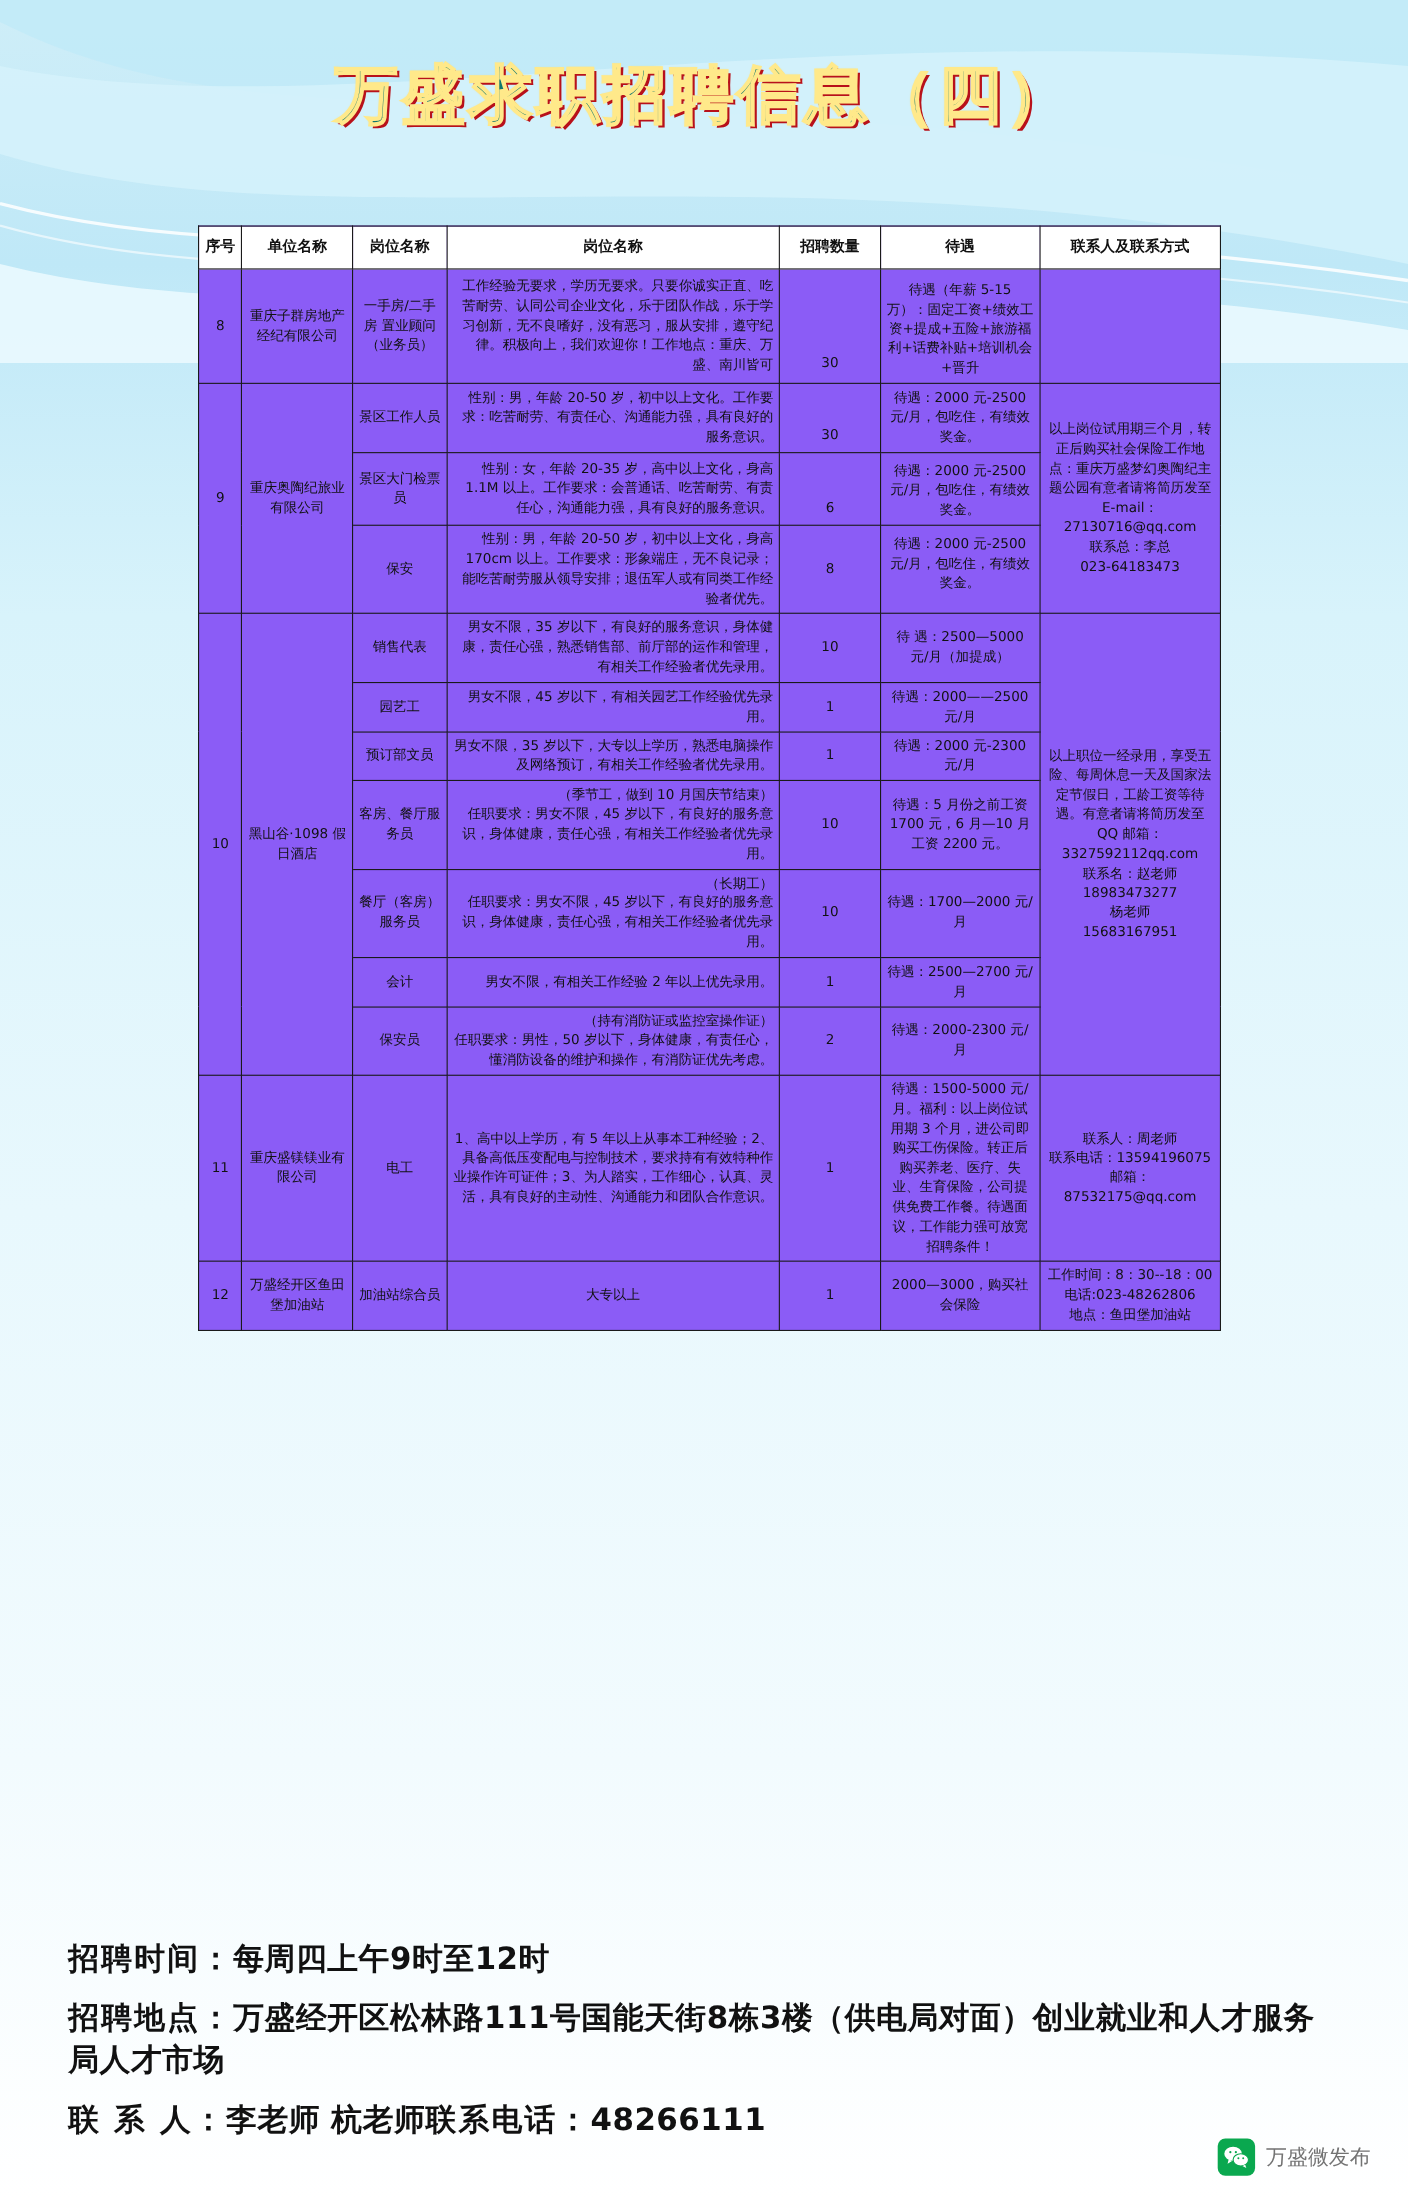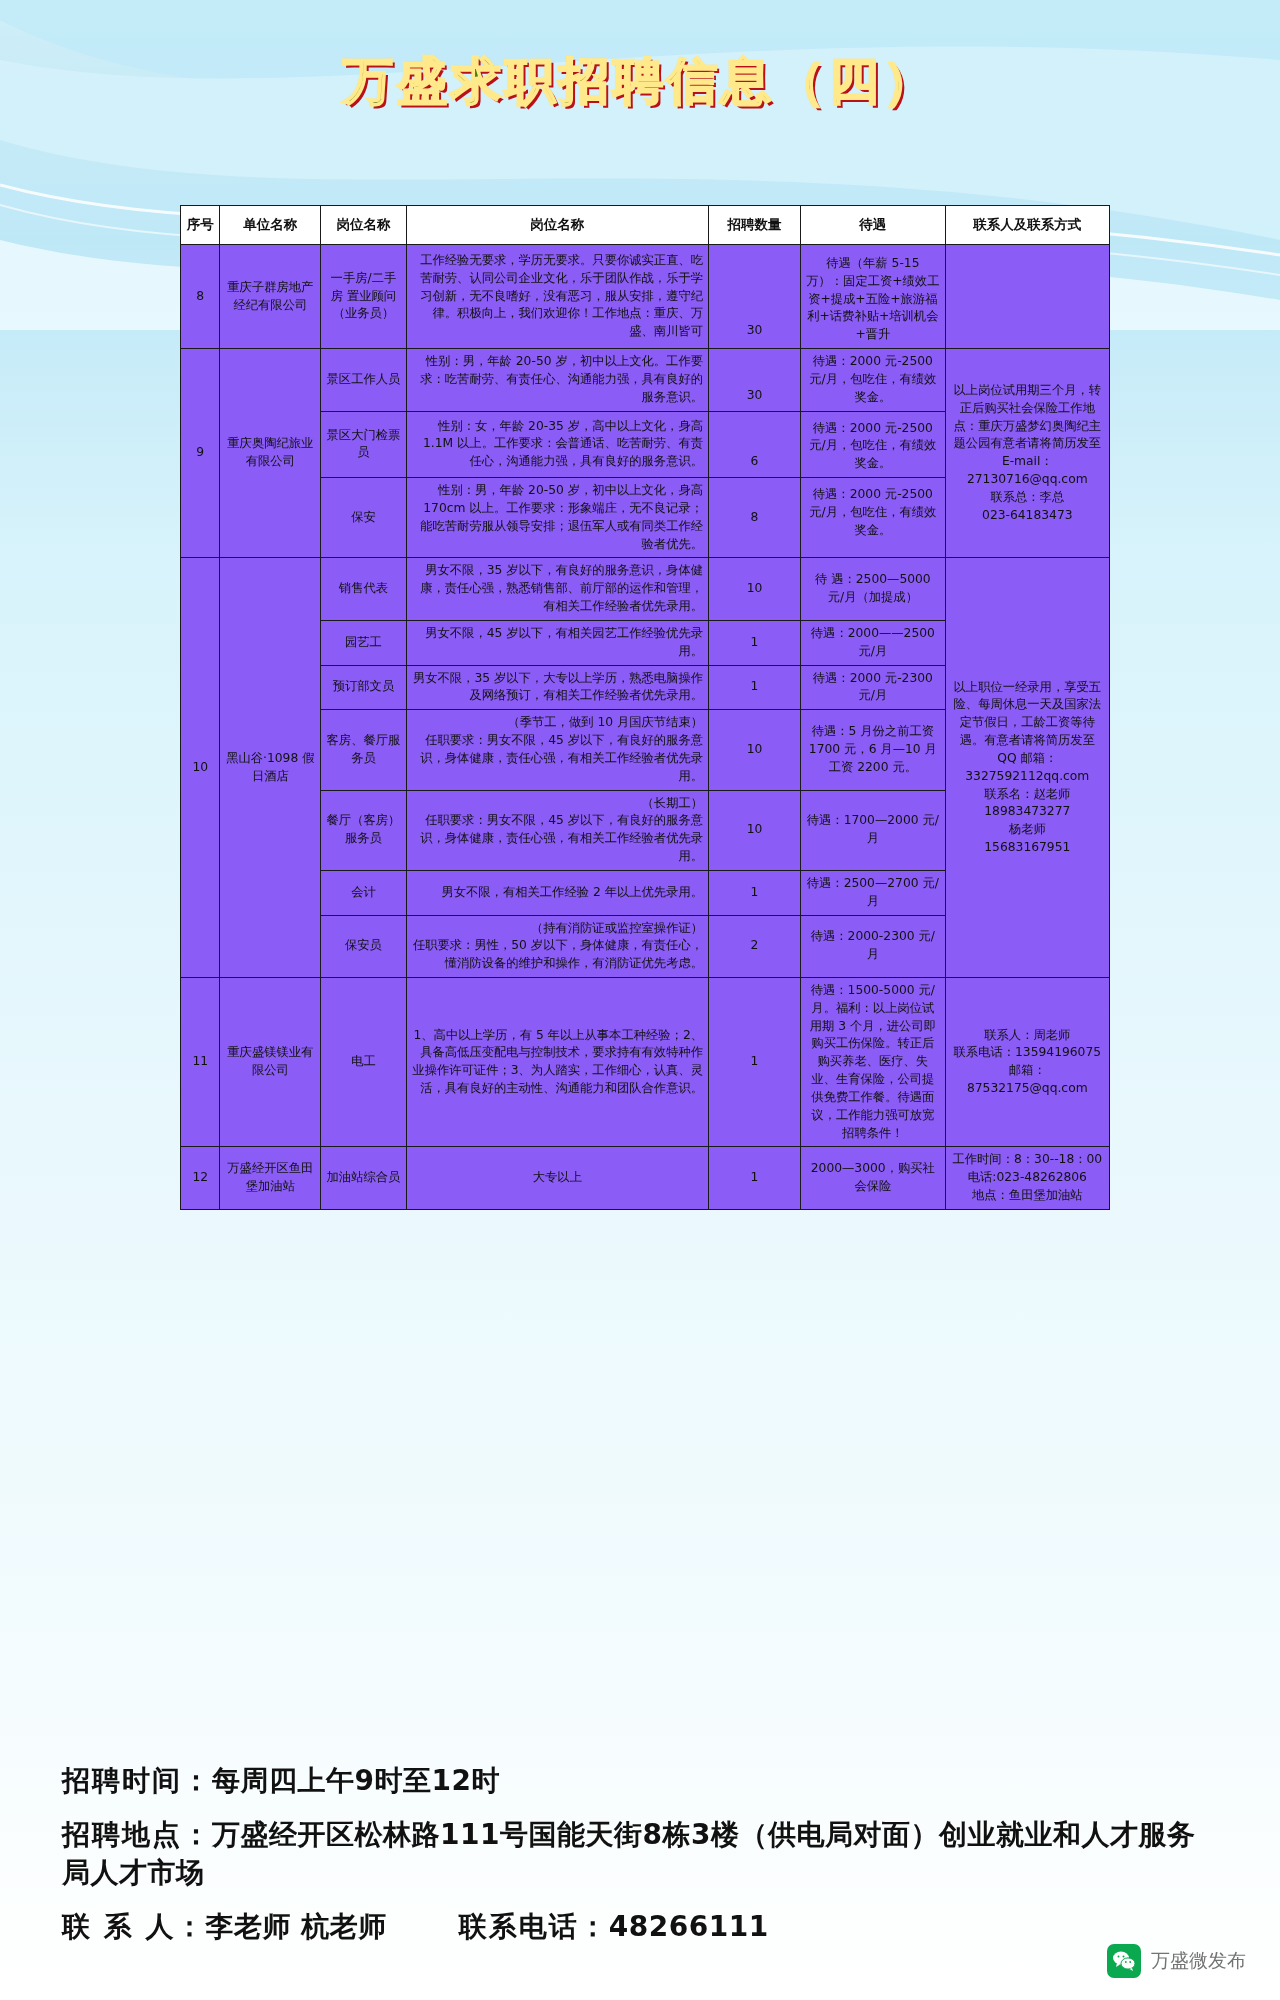--- a/index.html
+++ b/index.html
@@ -9,22 +9,22 @@
     font-family:"DejaVu Sans","Liberation Sans",sans-serif;
     position:relative;overflow:hidden;
   }
   .bg-swoosh{position:absolute;left:0;top:0;width:1280px;height:330px;pointer-events:none;}
   .poster{position:relative;width:1280px;height:2000px;box-sizing:border-box;}
 
   
   .title-wrap{position:absolute;top:48px;left:0;width:1280px;text-align:center;}
   .title{
     font-family:"DejaVu Serif","Liberation Serif",serif;
-    font-size:50px;font-weight:bold;letter-spacing:4px;
-    color:#4d7c0f;
+    font-size:57px;font-weight:bold;letter-spacing:4px;
+    color:#0f766e;
     -webkit-text-stroke:2px #ffe98a;
     text-shadow:3px 3px 0 #b8111a, 0 0 2px #ffd24a;
   }
 
   
   .table-area{position:absolute;left:180px;top:205px;width:930px;}
   table{border-collapse:collapse;width:930px;background:#8b5cf6;}
   th,td{border:1px solid #1a1a1a;font-size:12.3px;color:#111;line-height:1.45;
         padding:4px 5px;vertical-align:middle;text-align:center;}
   thead th{font-size:13.5px;font-weight:bold;height:30px;background:#ffffff;}
@@ -46,21 +46,21 @@
   .update span{
     font-family:"DejaVu Serif","Liberation Serif",serif;
     font-size:31px;font-weight:bold;color:#e4121b;letter-spacing:1px;
   }
 
   
   .footer{position:absolute;left:62px;top:1762px;width:1160px;color:#111;}
   .footer .line{font-size:28px;font-weight:bold;margin-bottom:16px;letter-spacing:0.5px;
      font-family:"DejaVu Sans","Liberation Sans",sans-serif;}
   .footer .line .lbl{letter-spacing:2px;}
-  .footer .row3{display:flex;gap:72px;}
+  .footer .row3{display:flex;}
 
   
   .wechat{position:absolute;right:34px;bottom:22px;display:flex;align-items:center;gap:10px;}
   .wechat .logo{width:34px;height:34px;border-radius:7px;background:#0aa84f;position:relative;}
   .wechat .logo svg{position:absolute;left:5px;top:6px;}
   .wechat .txt{font-size:19px;color:#737373;font-weight:normal;}
 </style>
 </head>
 <body>
 

